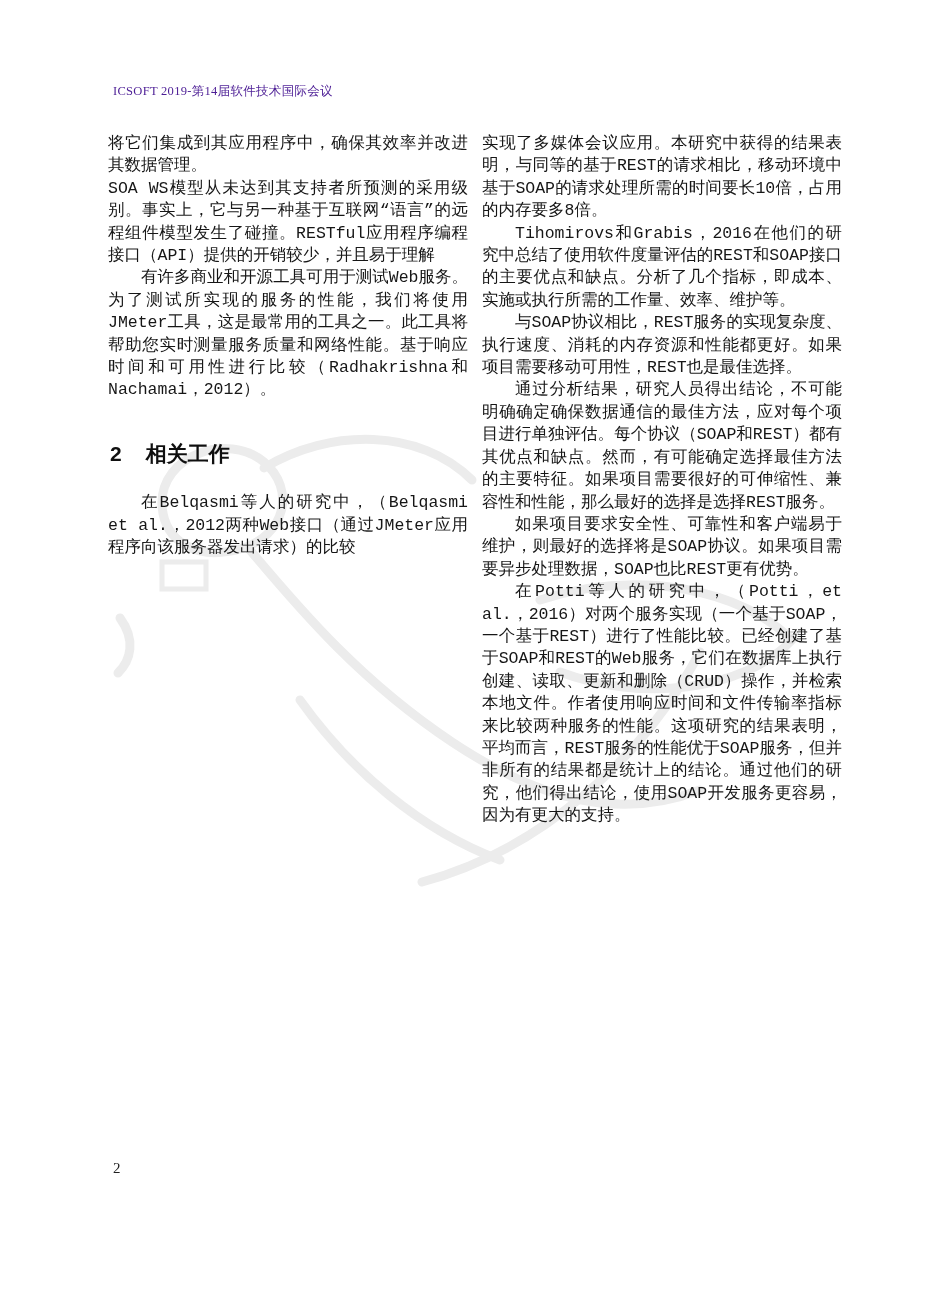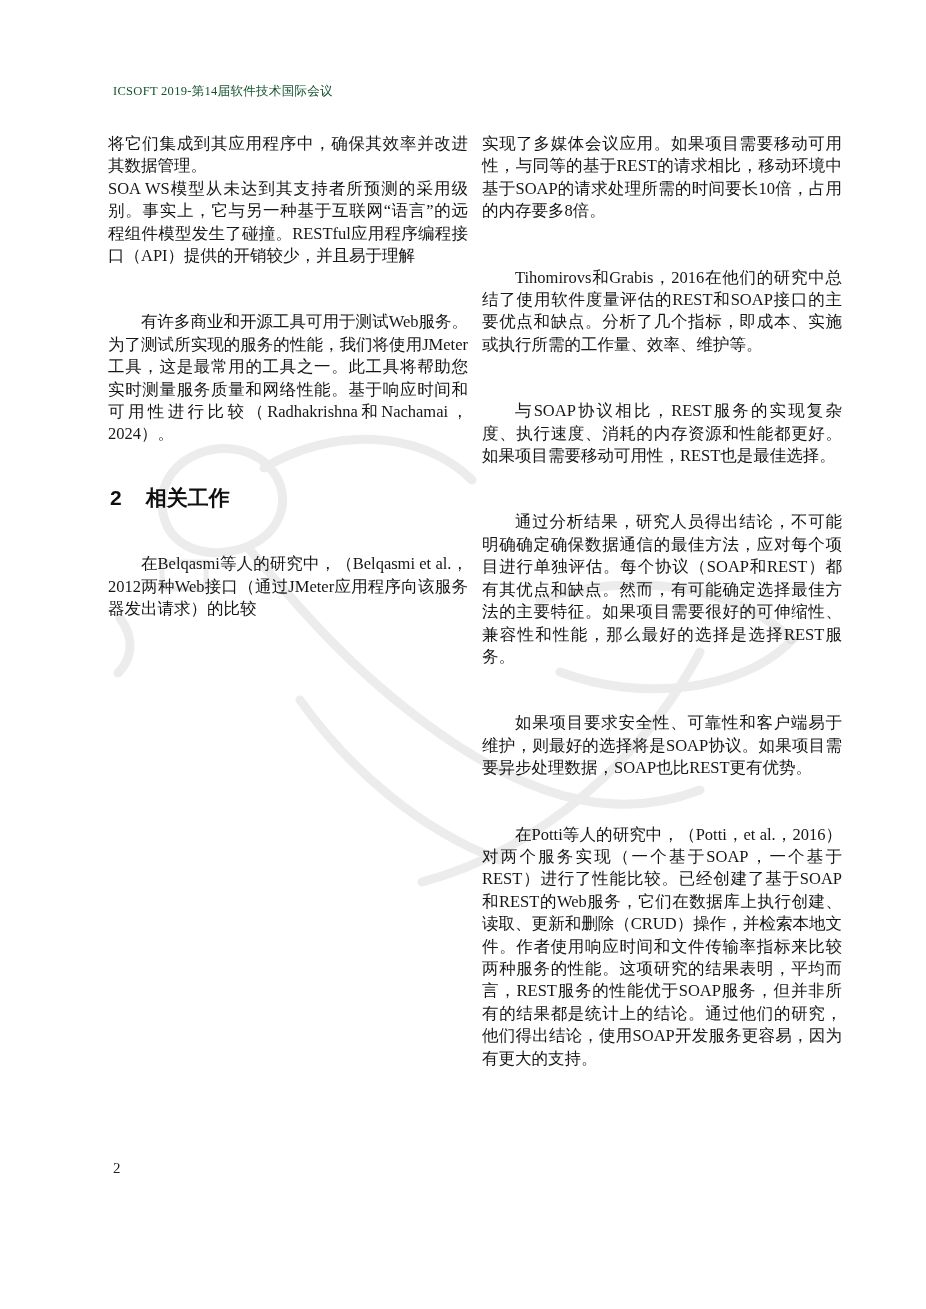--- a/index.html
+++ b/index.html
@@ -24,40 +24,40 @@
     font-weight: bold;
     font-size: 18px;
     color: #dedede;
     z-index: 0;
   }
   .running-header {
     position: absolute;
     left: 113px; top: 83px;
     font-size: 12.5px;
     letter-spacing: 0.3px;
-    color: #14532d;
+    color: #4c1d95;
     z-index: 1;
   }
   .columns {
     position: absolute;
     left: 108px; top: 133px;
     width: 734px;
     display: flex;
     gap: 14px;
     z-index: 1;
   }
   .col {
     width: 360px;
     font-size: 16.5px;
     line-height: 22.4px;
     text-align: justify;
     color: #161616;
   }
-  .col p { margin: 0; }
-  .col p.indent { text-indent: 2em; margin-top: 44px; }
+  .col p { margin: 0; font-family: Liberation Mono, monospace; }
+  .col p.indent { text-indent: 2em; }
   .section-heading {
     margin: 41px 0 27px 2px;
     font-family: "Liberation Sans", sans-serif;
     font-size: 21px;
     font-weight: bold;
     color: #0f0f0f;
     display: flex;
     gap: 24px;
     text-align: left;
   }
@@ -88,32 +88,32 @@
   </svg>
   <span class="wm-five">5</span>
 
   <div class="running-header">ICSOFT 2019-第14届软件技术国际会议</div>
 
   <div class="columns">
 
     <div class="col">
       <p>将它们集成到其应用程序中，确保其效率并改进其数据管理。</p>
       <p>SOA WS模型从未达到其支持者所预测的采用级别。事实上，它与另一种基于互联网“语言”的远程组件模型发生了碰撞。RESTful应用程序编程接口（API）提供的开销较少，并且易于理解</p>
-      <p class="indent">有许多商业和开源工具可用于测试Web服务。为了测试所实现的服务的性能，我们将使用JMeter工具，这是最常用的工具之一。此工具将帮助您实时测量服务质量和网络性能。基于响应时间和可用性进行比较（Radhakrishna和Nachamai，2024）。</p>
+      <p class="indent">有许多商业和开源工具可用于测试Web服务。为了测试所实现的服务的性能，我们将使用JMeter工具，这是最常用的工具之一。此工具将帮助您实时测量服务质量和网络性能。基于响应时间和可用性进行比较（Radhakrishna和Nachamai，2012）。</p>
 
       <h2 class="section-heading">
         <span>2</span>
         <span>相关工作</span>
       </h2>
 
       <p class="indent">在Belqasmi等人的研究中，（Belqasmi et al.，2012两种Web接口（通过JMeter应用程序向该服务器发出请求）的比较</p>
     </div>
 
     <div class="col">
-      <p>实现了多媒体会议应用。如果项目需要移动可用性，与同等的基于REST的请求相比，移动环境中基于SOAP的请求处理所需的时间要长10倍，占用的内存要多8倍。</p>
+      <p>实现了多媒体会议应用。本研究中获得的结果表明，与同等的基于REST的请求相比，移动环境中基于SOAP的请求处理所需的时间要长10倍，占用的内存要多8倍。</p>
       <p class="indent">Tihomirovs和Grabis，2016在他们的研究中总结了使用软件度量评估的REST和SOAP接口的主要优点和缺点。分析了几个指标，即成本、实施或执行所需的工作量、效率、维护等。</p>
       <p class="indent">与SOAP协议相比，REST服务的实现复杂度、执行速度、消耗的内存资源和性能都更好。如果项目需要移动可用性，REST也是最佳选择。</p>
       <p class="indent">通过分析结果，研究人员得出结论，不可能明确确定确保数据通信的最佳方法，应对每个项目进行单独评估。每个协议（SOAP和REST）都有其优点和缺点。然而，有可能确定选择最佳方法的主要特征。如果项目需要很好的可伸缩性、兼容性和性能，那么最好的选择是选择REST服务。</p>
       <p class="indent">如果项目要求安全性、可靠性和客户端易于维护，则最好的选择将是SOAP协议。如果项目需要异步处理数据，SOAP也比REST更有优势。</p>
       <p class="indent">在Potti等人的研究中，（Potti，et al.，2016）对两个服务实现（一个基于SOAP，一个基于REST）进行了性能比较。已经创建了基于SOAP和REST的Web服务，它们在数据库上执行创建、读取、更新和删除（CRUD）操作，并检索本地文件。作者使用响应时间和文件传输率指标来比较两种服务的性能。这项研究的结果表明，平均而言，REST服务的性能优于SOAP服务，但并非所有的结果都是统计上的结论。通过他们的研究，他们得出结论，使用SOAP开发服务更容易，因为有更大的支持。</p>
     </div>
 
   </div>
 
   <div class="page-number">2</div>

